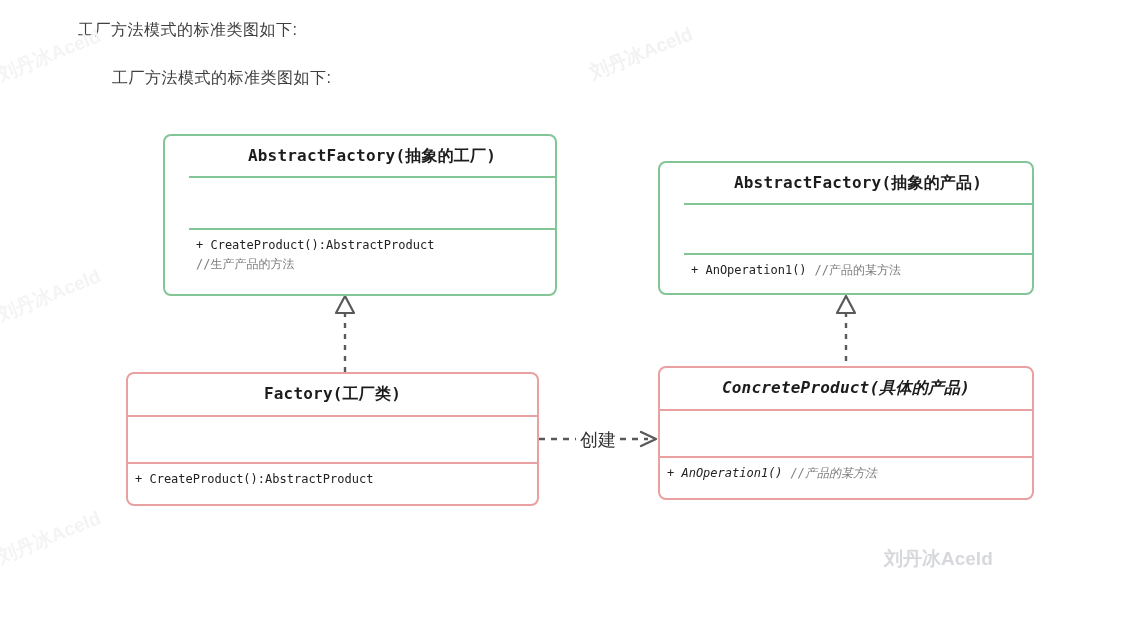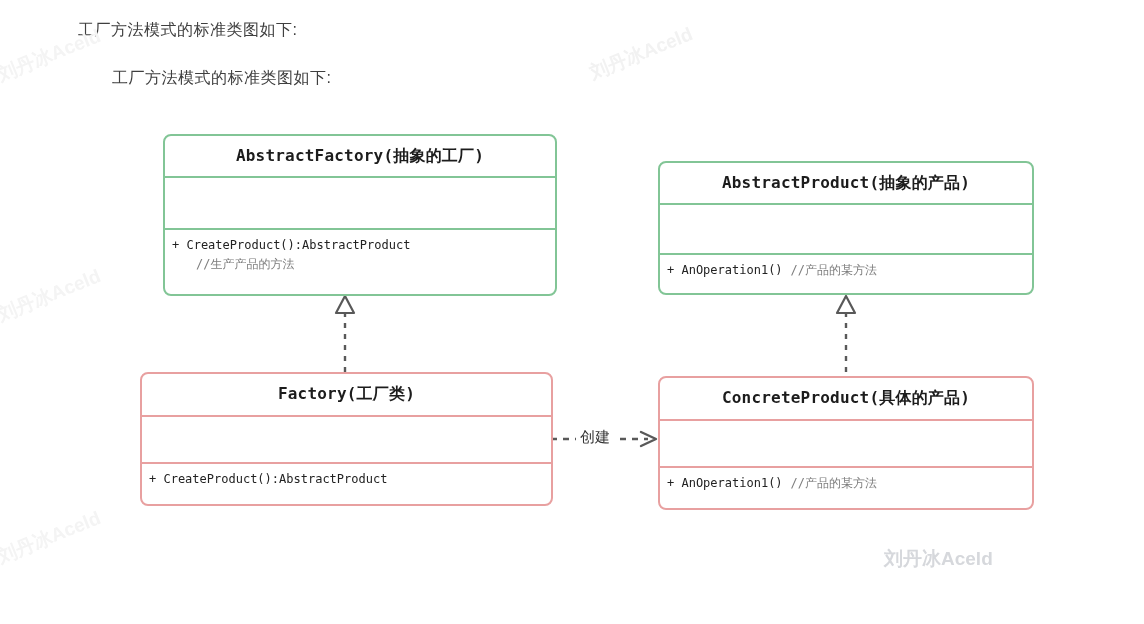--- a/index.html
+++ b/index.html
@@ -66,21 +66,21 @@
   .uml-class {
     position: absolute;
     box-sizing: border-box;
     background: #ffffff;
     border-radius: 8px;
     border: 2px solid #82c596;
     display: flex;
     flex-direction: column;
     overflow: hidden;
   }
-  .uml-class.green { border-color: #82c596; }
+  .uml-class.green { border-color: #82c596; padding-left: 24px; }
   .uml-class.red   { border-color: #e8a0a0; }
 
   .uml-title {
     flex: 0 0 auto;
     display: flex;
     align-items: center;
     justify-content: center;
     font-family: "DejaVu Sans Mono", "Liberation Mono", monospace;
     font-weight: bold;
     font-size: 16px;
@@ -99,51 +99,51 @@
   }
   .uml-methods {
     flex: 1 1 auto;
     padding: 6px 0 4px 7px;
     font-family: "DejaVu Sans Mono", "Liberation Mono", monospace;
     font-size: 12px;
     color: #222222;
     line-height: 1.55;
   }
   .uml-methods .mline { white-space: nowrap; }
-  .uml-methods .comment { color: #7d7d7d; margin-left: 24px; }
+  .uml-methods .comment { color: #7d7d7d; }
 
   
   #class-abstract-factory { left: 163px; top: 134px; width: 394px; height: 162px; }
   #class-abstract-factory .uml-title  { height: 40px; }
   #class-abstract-factory .uml-attrs  { height: 50px; }
 
   #class-abstract-product { left: 658px; top: 161px; width: 376px; height: 134px; }
   #class-abstract-product .uml-title  { height: 40px; }
   #class-abstract-product .uml-attrs  { height: 48px; }
 
-  #class-factory { left: 140px; top: 372px; width: 413px; height: 134px; }
+  #class-factory { left: 126px; top: 372px; width: 413px; height: 134px; }
   #class-factory .uml-title  { height: 41px; }
   #class-factory .uml-attrs  { height: 45px; }
 
-  #class-concrete-product { left: 658px; top: 376px; width: 376px; height: 134px; }
+  #class-concrete-product { left: 658px; top: 366px; width: 376px; height: 134px; font-style: italic; }
   #class-concrete-product .uml-title  { height: 41px; }
   #class-concrete-product .uml-attrs  { height: 45px; }
 
   
   #connectors {
     position: absolute;
     left: 0; top: 0;
     width: 1144px;
     height: 624px;
     pointer-events: none;
   }
   .edge-label {
     position: absolute;
     font-family: "Liberation Sans", sans-serif;
-    font-size: 15px;
+    font-size: 18px;
     color: #333333;
     background: #ffffff;
     padding: 0 2px;
     white-space: nowrap;
   }
   #edge-label-create { left: 578px; top: 428px; }
 </style>
 </head>
 <body>
 
@@ -187,21 +187,21 @@
     <div class="uml-sep"></div>
     <div class="uml-attrs"></div>
     <div class="uml-sep"></div>
     <div class="uml-methods">
       <div class="mline">+ CreateProduct():AbstractProduct</div>
       <div class="mline comment">//生产产品的方法</div>
     </div>
   </div>
 
   <div class="uml-class green" id="class-abstract-product">
-    <div class="uml-title">AbstractProduct(抽象的产品)</div>
+    <div class="uml-title">AbstractFactory(抽象的产品)</div>
     <div class="uml-sep"></div>
     <div class="uml-attrs"></div>
     <div class="uml-sep"></div>
     <div class="uml-methods">
       <div class="mline"><span>+ AnOperation1()</span><span class="comment" style="margin-left:8px">//产品的某方法</span></div>
     </div>
   </div>
 
   <div class="uml-class red" id="class-factory">
     <div class="uml-title">Factory(工厂类)</div>

